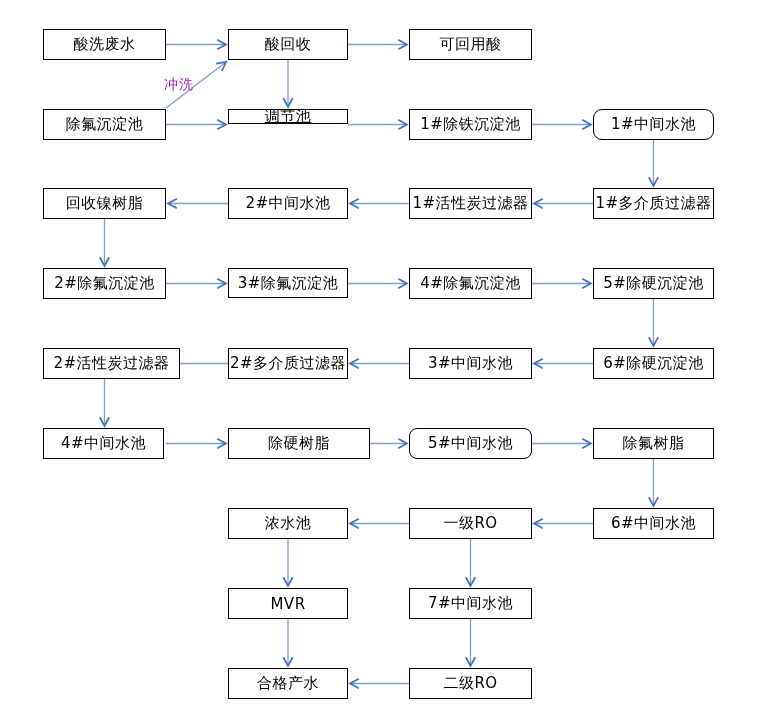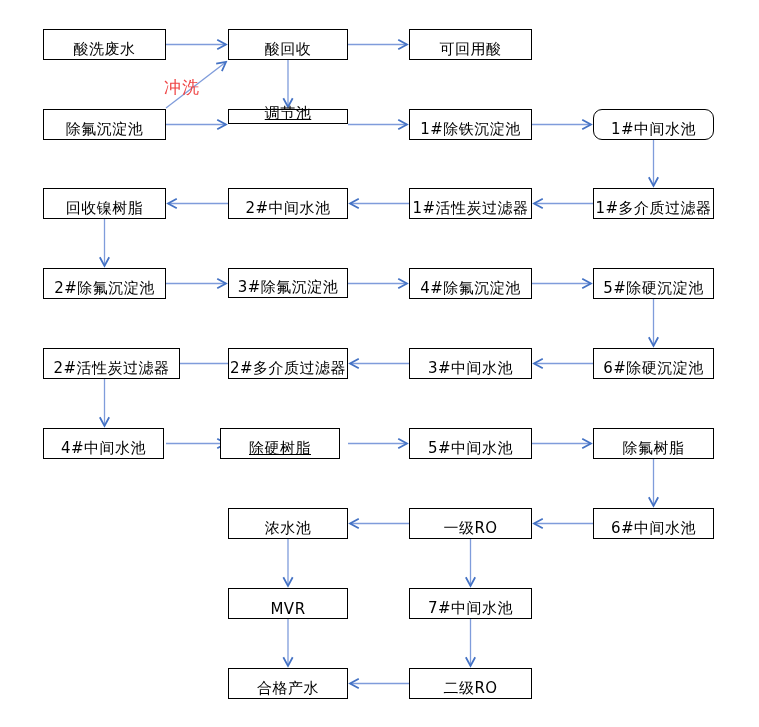--- a/index.html
+++ b/index.html
@@ -4,26 +4,26 @@
 <style>
   html,body{margin:0;padding:0;background:#ffffff;}
   #canvas{
     position:relative;width:759px;height:727px;background:#ffffff;overflow:hidden;
     font-family:"DejaVu Sans",sans-serif;
   }
   #edges{position:absolute;left:0;top:0;width:759px;height:727px;}
   .box{
     position:absolute;box-sizing:border-box;
     border:1.5px solid #000000;background:#ffffff;
-    display:flex;align-items:flex-end;justify-content:center;
+    display:flex;align-items:center;justify-content:center;
     font-size:15px;color:#000000;letter-spacing:0.5px;
     white-space:nowrap;
   }
   .edge-label{
-    position:absolute;font-size:17px;color:#ef4444;letter-spacing:1px;
+    position:absolute;font-size:14px;color:#a21caf;letter-spacing:1px;
   }
 </style>
 </head>
 <body>
 
 <div id="canvas">
   <svg id="edges" width="759" height="727" viewBox="0 0 759 727" xmlns="http://www.w3.org/2000/svg">
     <defs>
       <marker id="ah" viewBox="0 0 10 10" refX="8.5" refY="5" markerWidth="9" markerHeight="9" orient="auto">
         <path d="M1,1 L8.5,5 L1,9" fill="none" stroke="#4472c4" stroke-width="1.5"></path>
@@ -117,24 +117,24 @@
       </div>
       <div class="box" style="left: 409px; top: 348px; width: 123px; height: 31px;">
         <span>3#中间水池</span>
       </div>
       <div class="box" style="left: 593px; top: 348px; width: 121px; height: 31px;">
         <span>6#除硬沉淀池</span>
       </div>
       <div class="box" style="left: 43px; top: 428px; width: 121px; height: 31px;">
         <span>4#中间水池</span>
       </div>
-      <div class="box" style="left: 220px; top: 428px; width: 120px; height: 31px; text-decoration: underline;">
+      <div class="box" style="left: 228px; top: 428px; width: 142px; height: 31px;">
         <span>除硬树脂</span>
       </div>
-      <div class="box" style="left: 409px; top: 428px; width: 123px; height: 31px;">
+      <div class="box" style="left: 409px; top: 428px; width: 123px; height: 31px; border-radius: 8px;">
         <span>5#中间水池</span>
       </div>
       <div class="box" style="left: 593px; top: 428px; width: 121px; height: 31px;">
         <span>除氟树脂</span>
       </div>
       <div class="box" style="left: 228px; top: 508px; width: 120px; height: 31px;">
         <span>浓水池</span>
       </div>
       <div class="box" style="left: 409px; top: 508px; width: 123px; height: 31px;">
         <span>一级RO</span>

